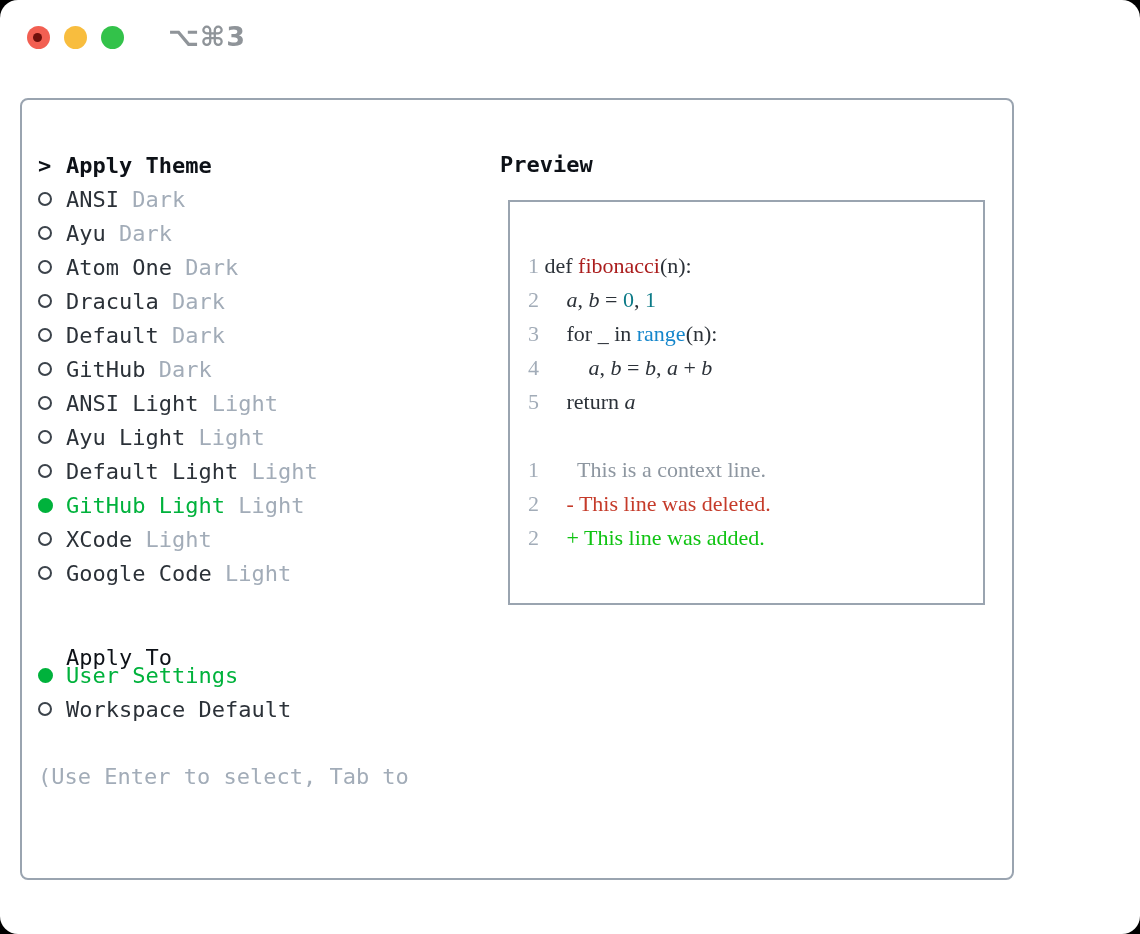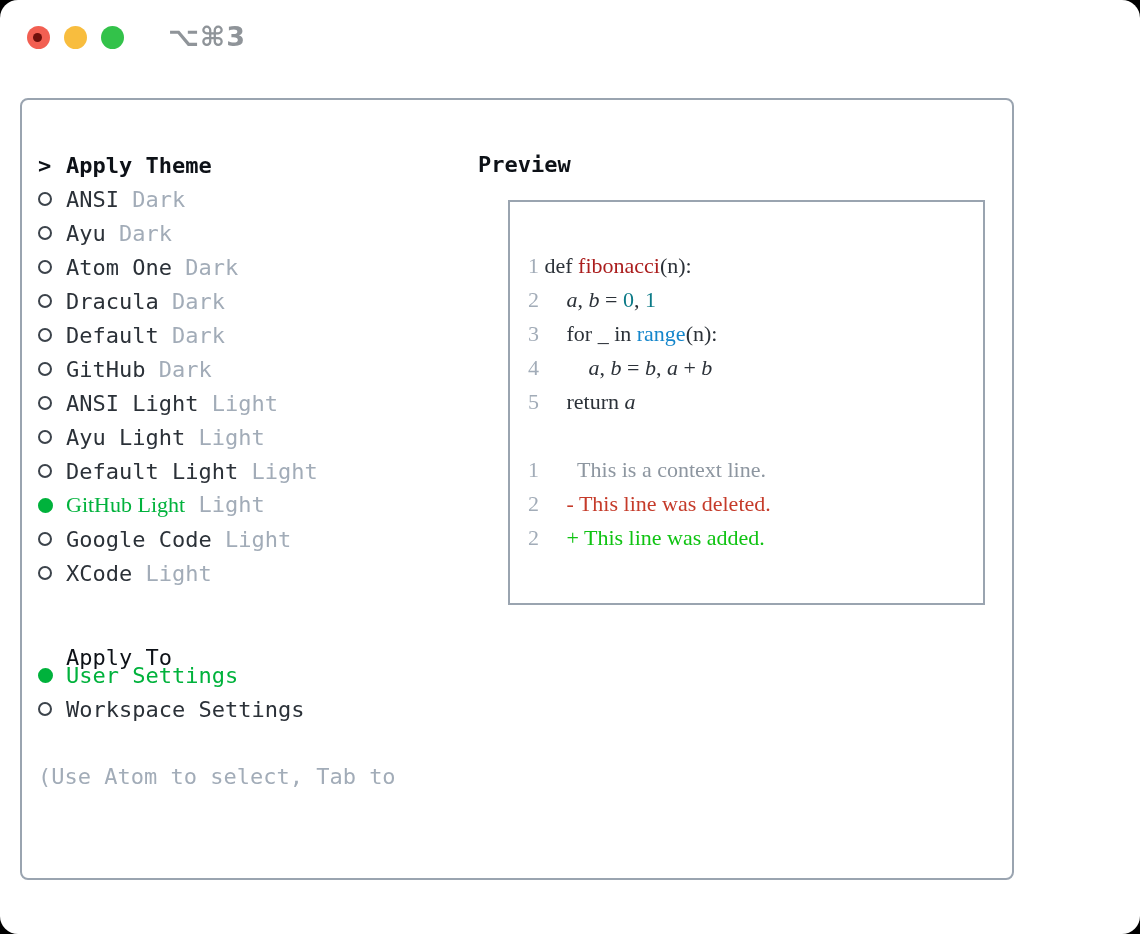--- a/index.html
+++ b/index.html
@@ -41,28 +41,28 @@
   
   .leftcol{position:absolute;left:16px;top:48px;font-size:22px;color:var(--text_primary);}
   .row{display:flex;align-items:center;height:34px;}
   .marker{width:28px;display:flex;align-items:center;flex:none;}
   .pointer{font-weight:700;color:var(--text_heading);}
   .radio{width:14px;height:14px;border:2px solid #3c434b;border-radius:50%;box-sizing:border-box;}
   .radio.on{width:15px;height:15px;background:var(--accent_green);border-color:var(--accent_green);}
   .h{font-weight:700;color:var(--text_heading);}
   .h2{color:var(--text_heading);margin-top:32px;}
   .nm{color:var(--text_primary);}
-  .nm.sel{color:var(--accent_green);font-family:Liberation Serif, serif;}
+  .nm.sel{color:var(--accent_green);}
   .vr{color:var(--text_muted);margin-left:1ch;}
   .opt{color:var(--text_primary);}
   .opt.sel{color:var(--accent_green);}
   .spacer{height:34px;}
   .hint{height:34px;line-height:34px;color:var(--text_muted);}
   
-  .preview-title{position:absolute;left:456px;top:48px;height:34px;line-height:34px;
+  .preview-title{position:absolute;left:478px;top:48px;height:34px;line-height:34px;
                  font-weight:700;font-size:22px;color:var(--text_heading);}
   .codebox{position:absolute;left:486px;top:100px;width:477px;height:405px;box-sizing:border-box;
            border:2px solid var(--window_border);padding:47px 0 0 18px;
            font-size:22px;line-height:34px;white-space:pre;}
   .cl{height:34px;font-family:Liberation Serif, serif;}
   .ln{display:inline-block;min-width:1ch;color:var(--text_muted);}
   .seg-plain{color:var(--text_primary);}
   .seg-func{color:var(--syntax_function);}
   .seg-call{color:var(--syntax_builtin);}
   .seg-num{color:var(--syntax_number);}
@@ -153,27 +153,27 @@
           <div class="row">
             <span class="marker">
               <span class="radio on"></span>
             </span>
             <span class="lbl"><span class="nm sel">GitHub Light</span><span class="vr">Light</span></span>
           </div>
           <div class="row">
             <span class="marker">
               <span class="radio"></span>
             </span>
+            <span class="lbl"><span class="nm">XCode</span><span class="vr">Light</span></span>
+          </div>
+          <div class="row">
+            <span class="marker">
+              <span class="radio"></span>
+            </span>
             <span class="lbl"><span class="nm">Google Code</span><span class="vr">Light</span></span>
-          </div>
-          <div class="row">
-            <span class="marker">
-              <span class="radio"></span>
-            </span>
-            <span class="lbl"><span class="nm">XCode</span><span class="vr">Light</span></span>
           </div>
         </div>
 
       <div class="spacer"></div>
 
       <div class="row">
         <span class="marker"></span>
         <span class="h2">Apply To</span>
       </div>
 
@@ -181,27 +181,27 @@
           <div class="row">
             <span class="marker">
               <span class="radio on"></span>
             </span>
             <span class="opt sel">User Settings</span>
           </div>
           <div class="row">
             <span class="marker">
               <span class="radio"></span>
             </span>
-            <span class="opt">Workspace Settings</span>
+            <span class="opt">Workspace Default</span>
           </div>
         </div>
 
       <div class="spacer"></div>
 
-      <div class="hint">(Use Atom to select, Tab to</div>
+      <div class="hint">(Use Enter to select, Tab to</div>
     </div>
 
     <div class="preview-title">Preview</div>
 
     <div class="codebox" id="codebox"><div class="cl"><span class="ln">1</span> <span class="seg-plain">def </span><span class="seg-func">fibonacci</span><span class="seg-plain">(n):</span></div><div class="cl"><span class="ln">2</span> <span class="seg-plain">    </span><span class="seg-var">a</span><span class="seg-plain">, </span><span class="seg-var">b</span><span class="seg-plain"> = </span><span class="seg-num">0</span><span class="seg-plain">, </span><span class="seg-num">1</span></div><div class="cl"><span class="ln">3</span> <span class="seg-plain">    for _ in </span><span class="seg-call">range</span><span class="seg-plain">(n):</span></div><div class="cl"><span class="ln">4</span> <span class="seg-plain">        </span><span class="seg-var">a</span><span class="seg-plain">, </span><span class="seg-var">b</span><span class="seg-plain"> = </span><span class="seg-var">b</span><span class="seg-plain">, </span><span class="seg-var">a</span><span class="seg-plain"> + </span><span class="seg-var">b</span></div><div class="cl"><span class="ln">5</span> <span class="seg-plain">    return </span><span class="seg-var">a</span></div><div class="cl"><span class="ln"></span> </div><div class="cl"><span class="ln">1</span> <span class="seg-context">      This is a context line.</span></div><div class="cl"><span class="ln">2</span> <span class="seg-deleted">    - This line was deleted.</span></div><div class="cl"><span class="ln">2</span> <span class="seg-added">    + This line was added.</span></div></div>
 
   </div>
 </div>
 
 </body></html>

